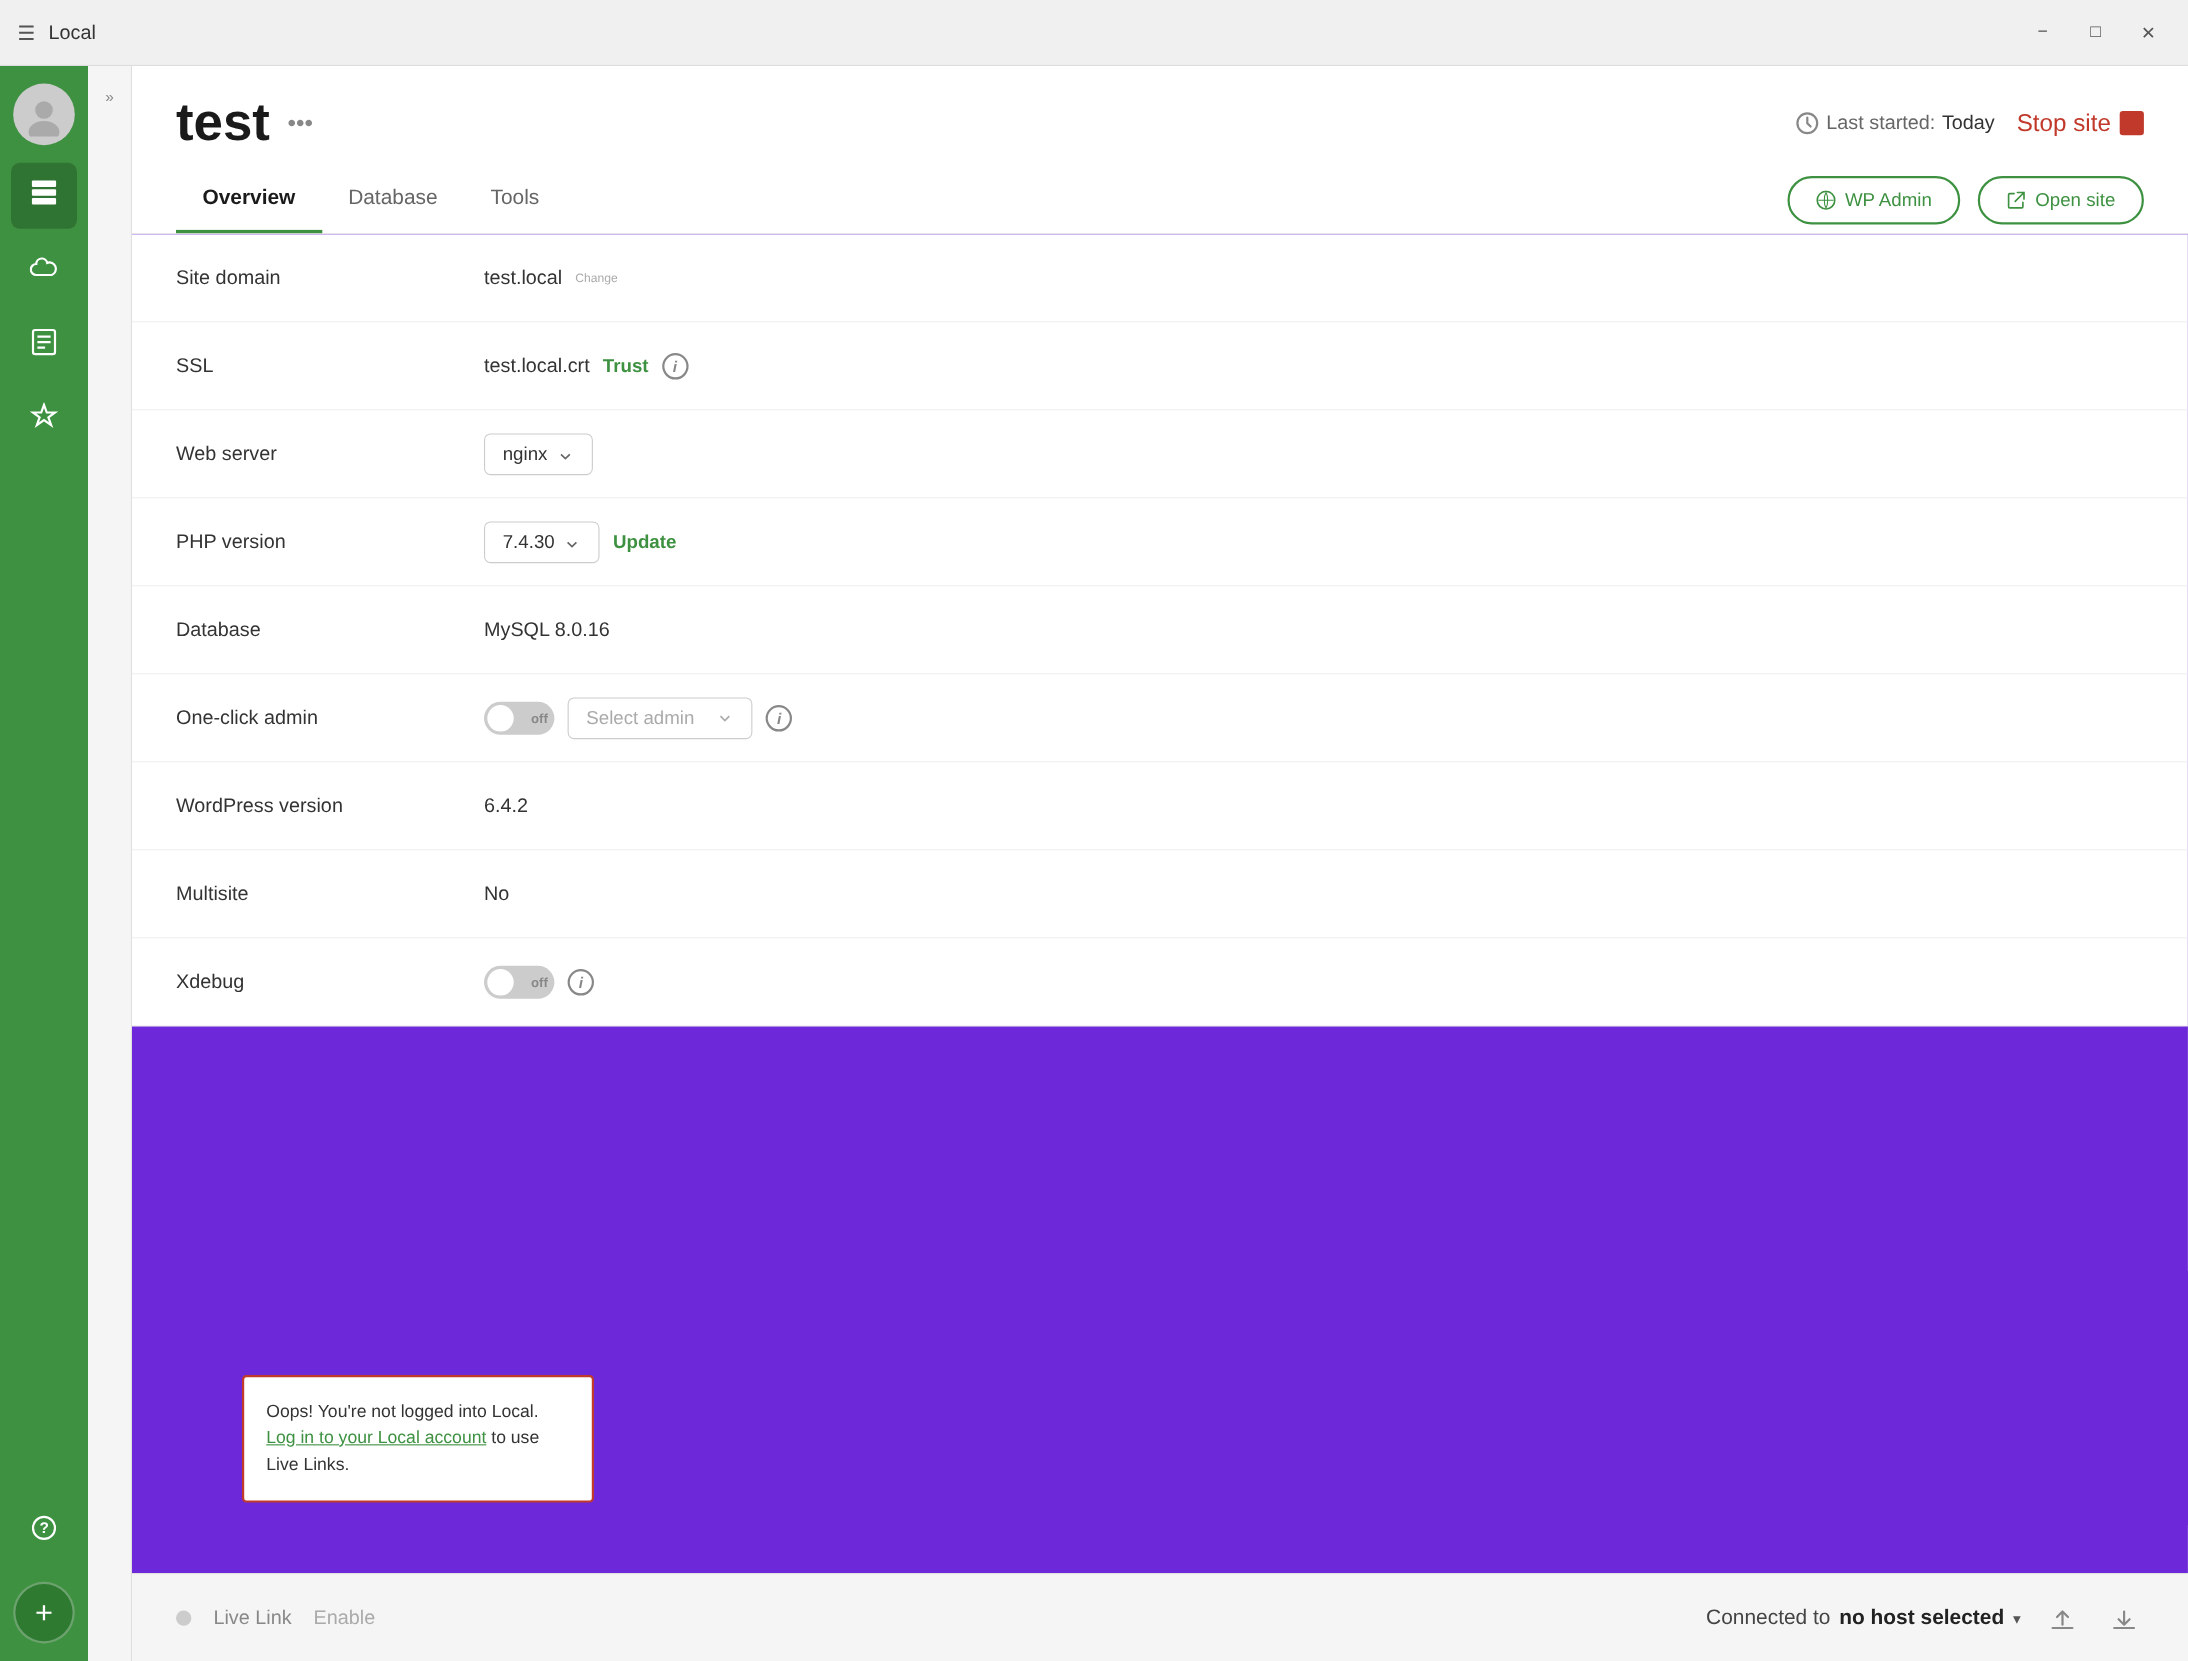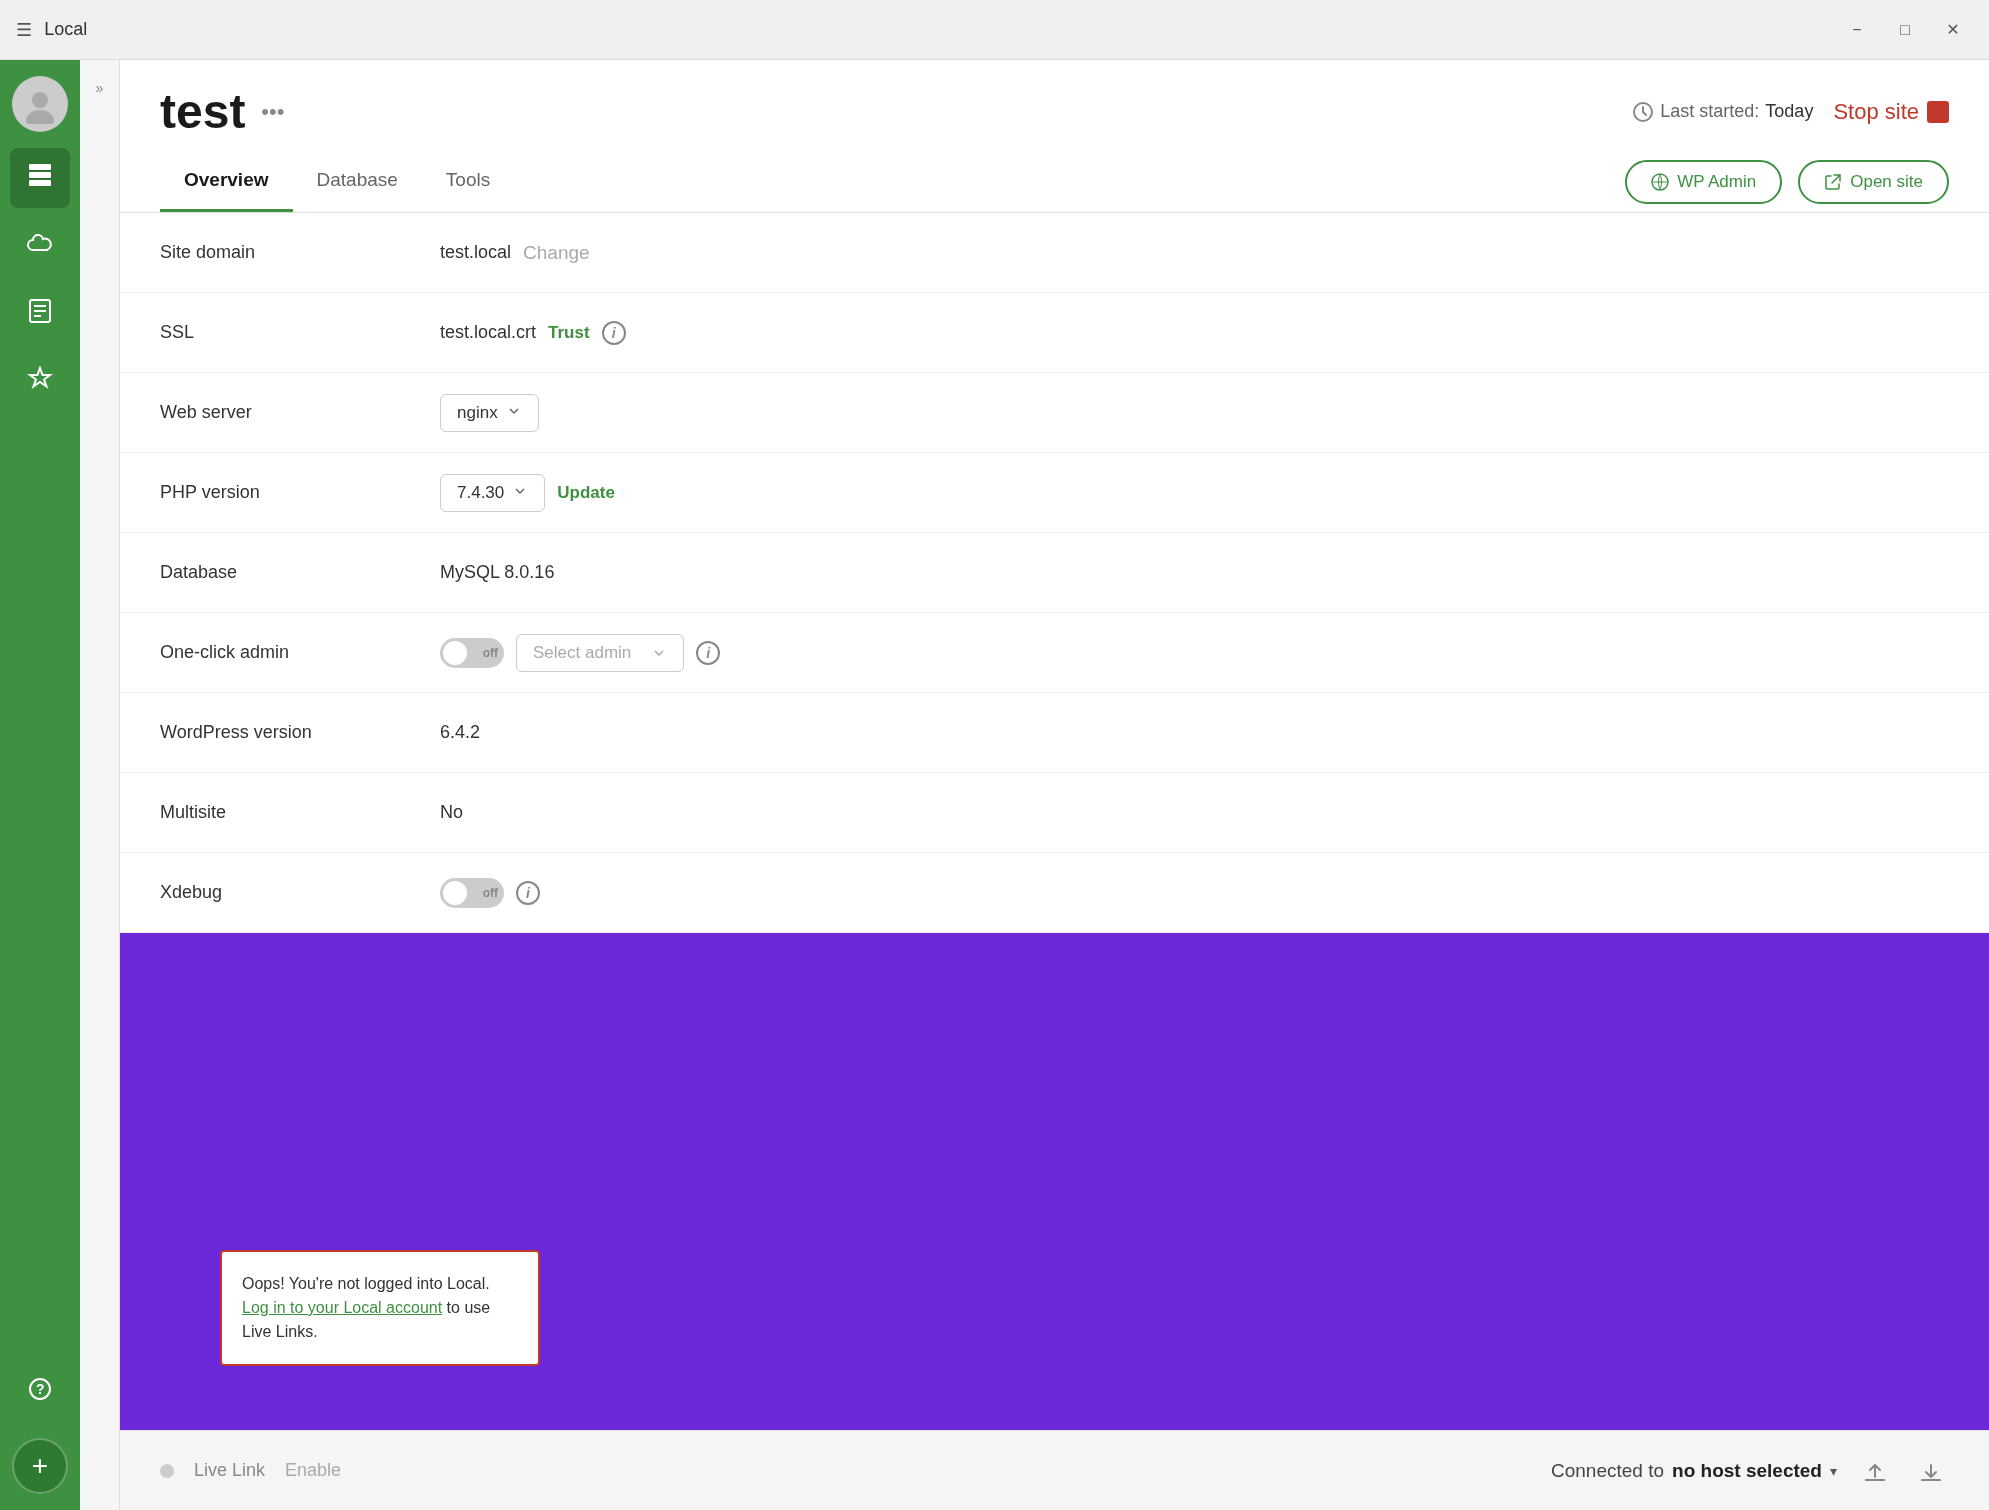--- a/index.html
+++ b/index.html
@@ -250,40 +250,40 @@
     .info-value {
       display: flex;
       align-items: center;
       gap: 12px;
       font-size: 18px;
       color: #333;
     }
     .change-link {
       color: #aaa;
       cursor: pointer;
-      font-size: 19px;
+      font-size: 11px;
     }
     .trust-btn {
       color: #3d9140;
       font-weight: 600;
       cursor: pointer;
       font-size: 17px;
       background: none; border: none;
     }
     .info-icon {
       width: 24px; height: 24px;
       border: 2px solid #888;
       border-radius: 50%;
       display: flex; align-items: center; justify-content: center;
       font-size: 14px; color: #888; cursor: pointer;
       font-style: italic; font-weight: 700;
     }
     .dropdown-select {
       display: flex;
-      align-items: flex-start;
+      align-items: flex-end;
       gap: 8px;
       padding: 8px 16px;
       border: 1.5px solid #ccc;
       border-radius: 6px;
       background: white;
       cursor: pointer;
       font-size: 17px;
       color: #333;
     }
     .dropdown-select svg { width: 16px; height: 16px; fill: #666; }

